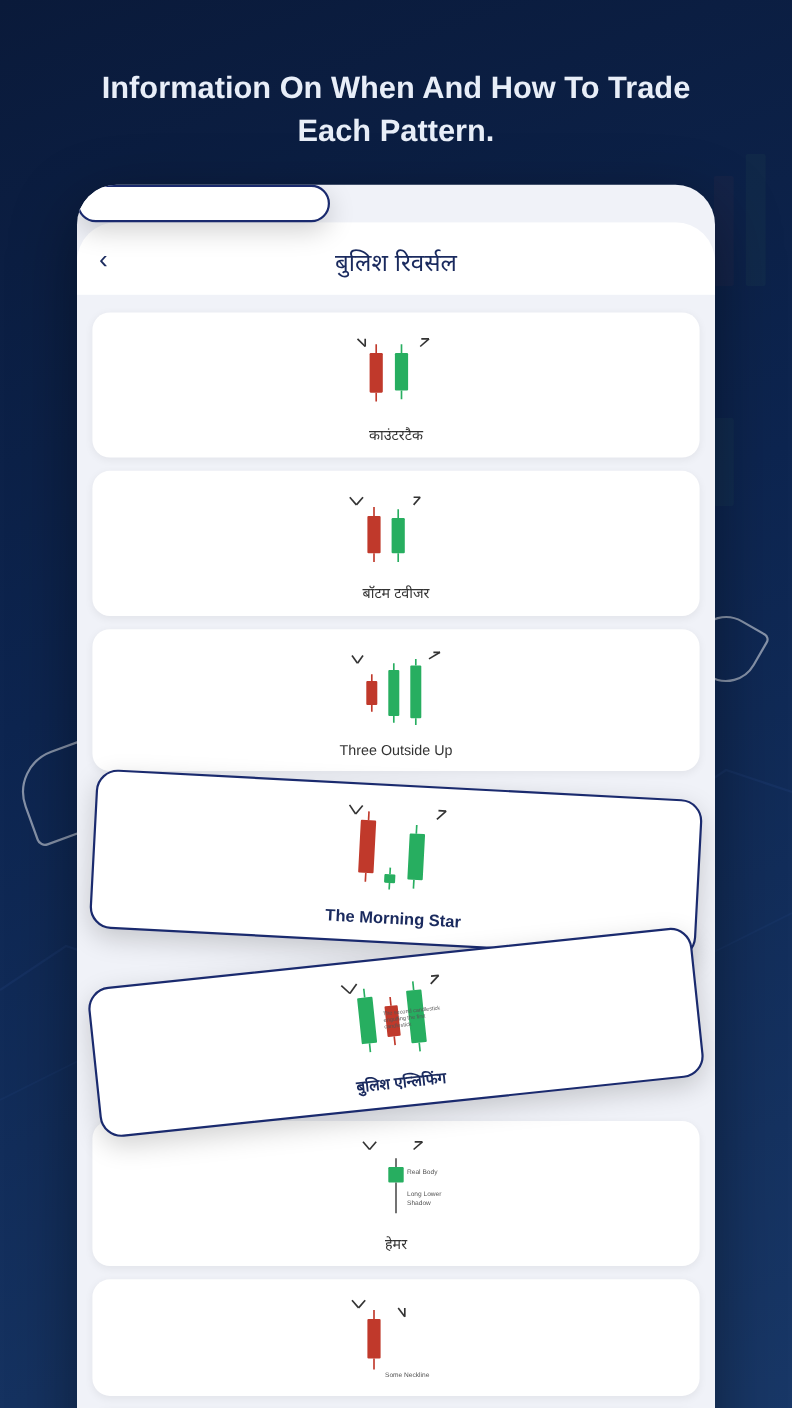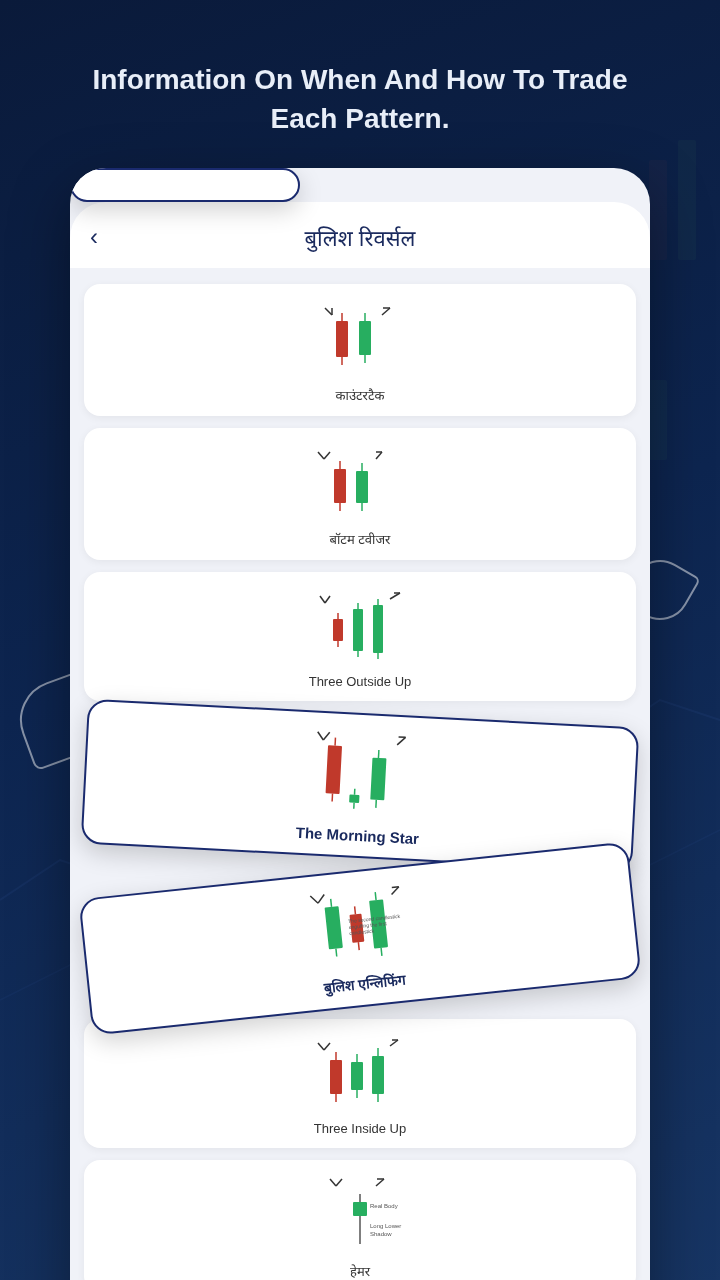--- a/index.html
+++ b/index.html
@@ -313,45 +313,20 @@
             <line x1="97" y1="5" x2="104" y2="5" stroke="#333" stroke-width="1.5"></line>
 
             <text x="50" y="36" font-size="5" fill="#555">The second candlestick</text>
             <text x="50" y="42" font-size="5" fill="#555">engulfing the first</text>
             <text x="50" y="48" font-size="5" fill="#555">candlestick</text>
           </svg>
         </div>
         <div class="card-label" style="font-size:14px; font-weight:700; color:#1a2a5e;">बुलिश एन्लिफिंग</div>
       </div>
 
-      <div class="card">
-        <div class="candle-chart">
-          <svg width="120" height="75" viewBox="0 0 120 75">
-
-            <line x1="18" y1="5" x2="24" y2="12" stroke="#333" stroke-width="1.5"></line>
-            <line x1="30" y1="5" x2="24" y2="12" stroke="#333" stroke-width="1.5"></line>
-
-            <line x1="36" y1="14" x2="36" y2="22" stroke="#c0392b" stroke-width="1.5"></line>
-            <rect x="30" y="22" width="12" height="34" fill="#c0392b" rx="1"></rect>
-            <line x1="36" y1="56" x2="36" y2="64" stroke="#c0392b" stroke-width="1.5"></line>
-
-            <line x1="57" y1="16" x2="57" y2="24" stroke="#27ae60" stroke-width="1.5"></line>
-            <rect x="51" y="24" width="12" height="28" fill="#27ae60" rx="1"></rect>
-            <line x1="57" y1="52" x2="57" y2="60" stroke="#27ae60" stroke-width="1.5"></line>
-
-            <line x1="78" y1="10" x2="78" y2="18" stroke="#27ae60" stroke-width="1.5"></line>
-            <rect x="72" y="18" width="12" height="38" fill="#27ae60" rx="1"></rect>
-            <line x1="78" y1="56" x2="78" y2="64" stroke="#27ae60" stroke-width="1.5"></line>
-
-            <line x1="90" y1="8" x2="98" y2="2" stroke="#333" stroke-width="1.5"></line>
-            <line x1="92" y1="2" x2="98" y2="2" stroke="#333" stroke-width="1.5"></line>
-          </svg>
-        </div>
-        <div class="card-label">Three Inside Up</div>
-      </div>
 
       <div class="card">
         <div class="candle-chart">
           <svg width="120" height="80" viewBox="0 0 120 80">
 
             <line x1="30" y1="5" x2="36" y2="12" stroke="#333" stroke-width="1.5"></line>
             <line x1="42" y1="5" x2="36" y2="12" stroke="#333" stroke-width="1.5"></line>
 
             <line x1="60" y1="20" x2="60" y2="28" stroke="#555" stroke-width="1.5"></line>
             <rect x="53" y="28" width="14" height="14" fill="#27ae60" rx="1"></rect>

